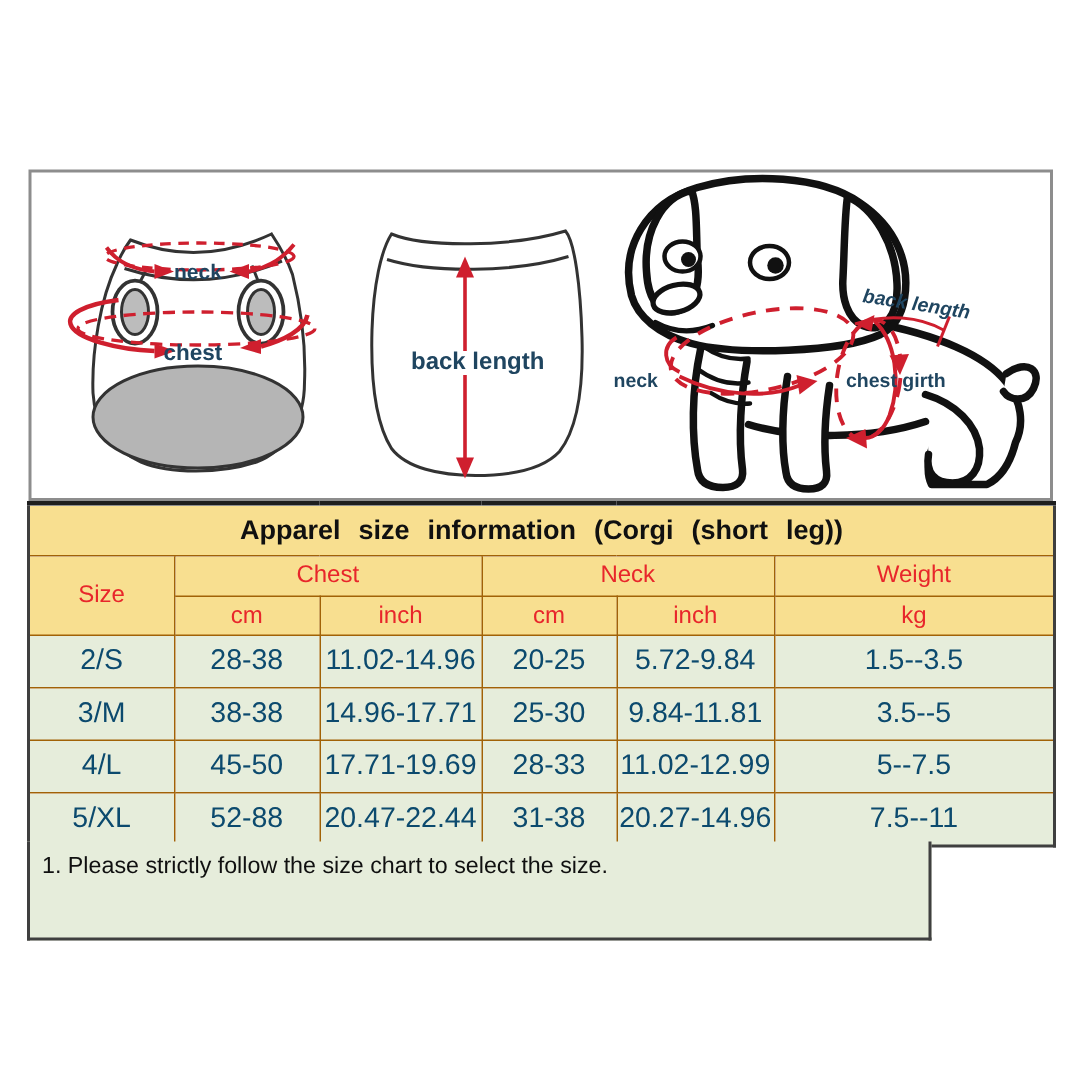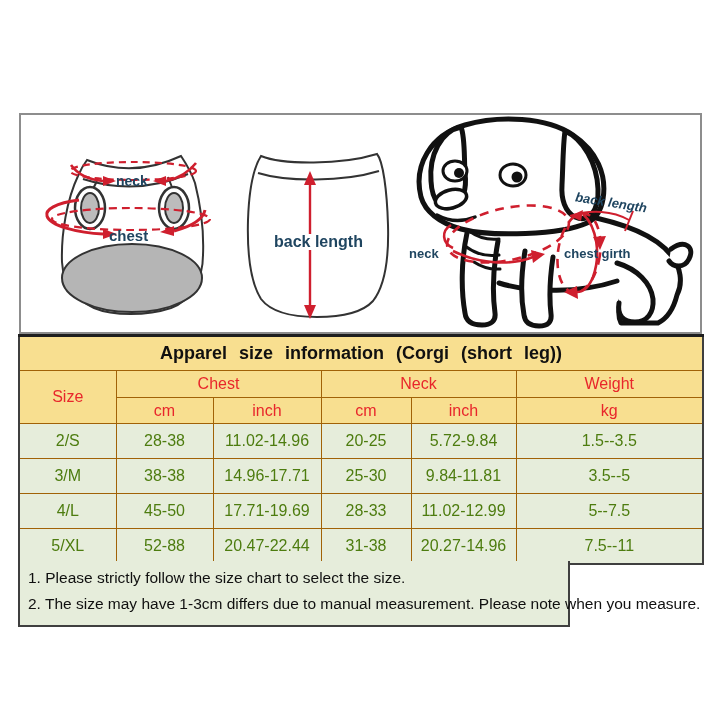--- a/index.html
+++ b/index.html
@@ -36,25 +36,25 @@
     border:1px solid #a16207; text-align:center; vertical-align:middle;
     padding:0; overflow:hidden;
   }
   td.title-cell {
     background:#f8df90; color:#101010; font-weight:700; font-size:18px;
     height:33px; word-spacing:7px;
   }
   td.head-cell { background:#f8df90; color:#e8262b; font-size:16px; }
   tr.hrow1 td { height:26px; }
   tr.hrow2 td { height:25px; }
-  td.data-cell { background:#e6eddb; color:#4d7c0f; font-size:16px; height:34px; }
+  td.data-cell { background:#e6eddb; color:#0c4a6e; font-size:19px; height:34px; }
 
   
   .notes {
-    position:absolute; left:18px; top:561px; width:552px; height:66px;
+    position:absolute; left:18px; top:561px; width:603px; height:66px;
     box-sizing:border-box; background:#e6eddb;
     border:2px solid #3f3f3f; border-top:none;
     padding:4px 8px 0 8px; color:#101010; font-size:15.5px; line-height:26px;
   }
   .notes div { white-space:nowrap; }
 </style>
 </head>
 <body>
 
 <div class="canvas">
@@ -205,16 +205,15 @@
       <td class="data-cell">20.47-22.44</td>
       <td class="data-cell">31-38</td>
       <td class="data-cell">20.27-14.96</td>
       <td class="data-cell">7.5--11</td>
     </tr>
   </tbody>
     </table>
 
   <div class="notes">
     <div>1. Please strictly follow the size chart  to select the size.</div>
-    <div>2. The size may have 1-3cm differs due to manual measurement. Please note when you measure.</div>
   </div>
 
 </div>
 
 </body></html>

